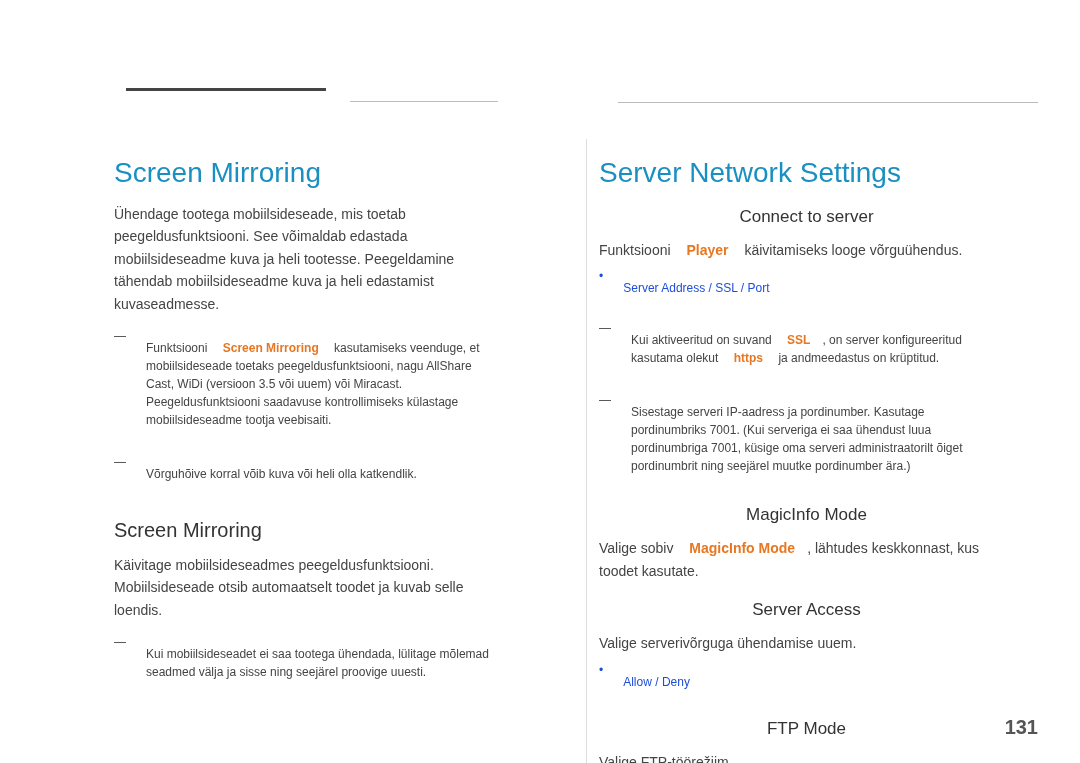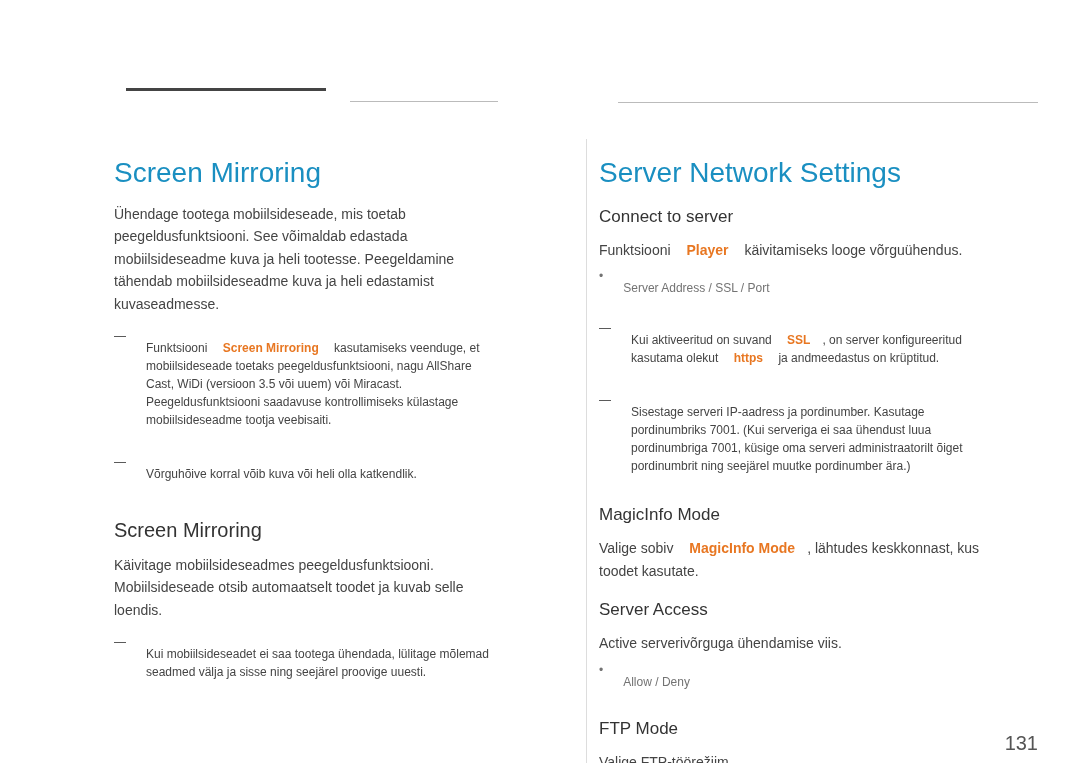--- a/index.html
+++ b/index.html
@@ -67,27 +67,28 @@
       margin-top: 24px;
       margin-bottom: 8px;
     }
 
     .sub-section-title {
       font-size: 17px;
       font-weight: 500;
       color: #333;
       margin-top: 18px;
       margin-bottom: 8px;
+      text-align: center;
     }
 
     .bullet-item {
       display: flex;
       align-items: flex-start;
       font-size: 12px;
-      color: #737373;
+      color: #1d4ed8;
       margin-top: 4px;
     }
 
     .bullet-item::before {
       content: '•';
       margin-right: 8px;
       flex-shrink: 0;
     }
 
     
@@ -101,24 +102,24 @@
       padding-right: 40px;
     }
 
     .right-col {
       flex: 1;
       border-left: 1px solid #ddd;
     }
 
     .page-number {
       position: absolute;
-      bottom: 20px;
+      bottom: 36px;
       right: 54px;
       font-size: 20px;
-      font-weight: 400;
+      font-weight: 700;
       color: #555;
     }
   </style>
 </head>
 <body>
 
 <div style="display:flex; padding: 0 54px; margin-top: 28px; align-items: flex-end; margin-bottom: 0;">
 
   <div style="width: 460px; padding-right: 40px; display:flex; flex-direction:column;">
     <div style="display:flex; align-items:flex-end;">
@@ -174,21 +175,21 @@
     <div class="note-item">
       <span class="note-text">Sisestage serveri IP-aadress ja pordinumber. Kasutage pordinumbriks 7001. (Kui serveriga ei saa ühendust luua pordinumbriga 7001, küsige oma serveri administraatorilt õiget pordinumbrit ning seejärel muutke pordinumber ära.)</span>
     </div>
 
     <h2 class="sub-section-title">MagicInfo Mode</h2>
     <p class="body-text">
       Valige sobiv <span style="color:#e87722; font-weight:bold;">MagicInfo Mode</span>, lähtudes keskkonnast, kus toodet kasutate.
     </p>
 
     <h2 class="sub-section-title">Server Access</h2>
-    <p class="body-text">Active serverivõrguga ühendamise viis.</p>
+    <p class="body-text">Valige serverivõrguga ühendamise uuem.</p>
     <div class="bullet-item">
       <span>Allow / Deny</span>
     </div>
 
     <h2 class="sub-section-title">FTP Mode</h2>
     <p class="body-text">Valige FTP-töörežiim.</p>
     <div class="bullet-item">
       <span>Valige / Passive</span>
     </div>
   </div>

